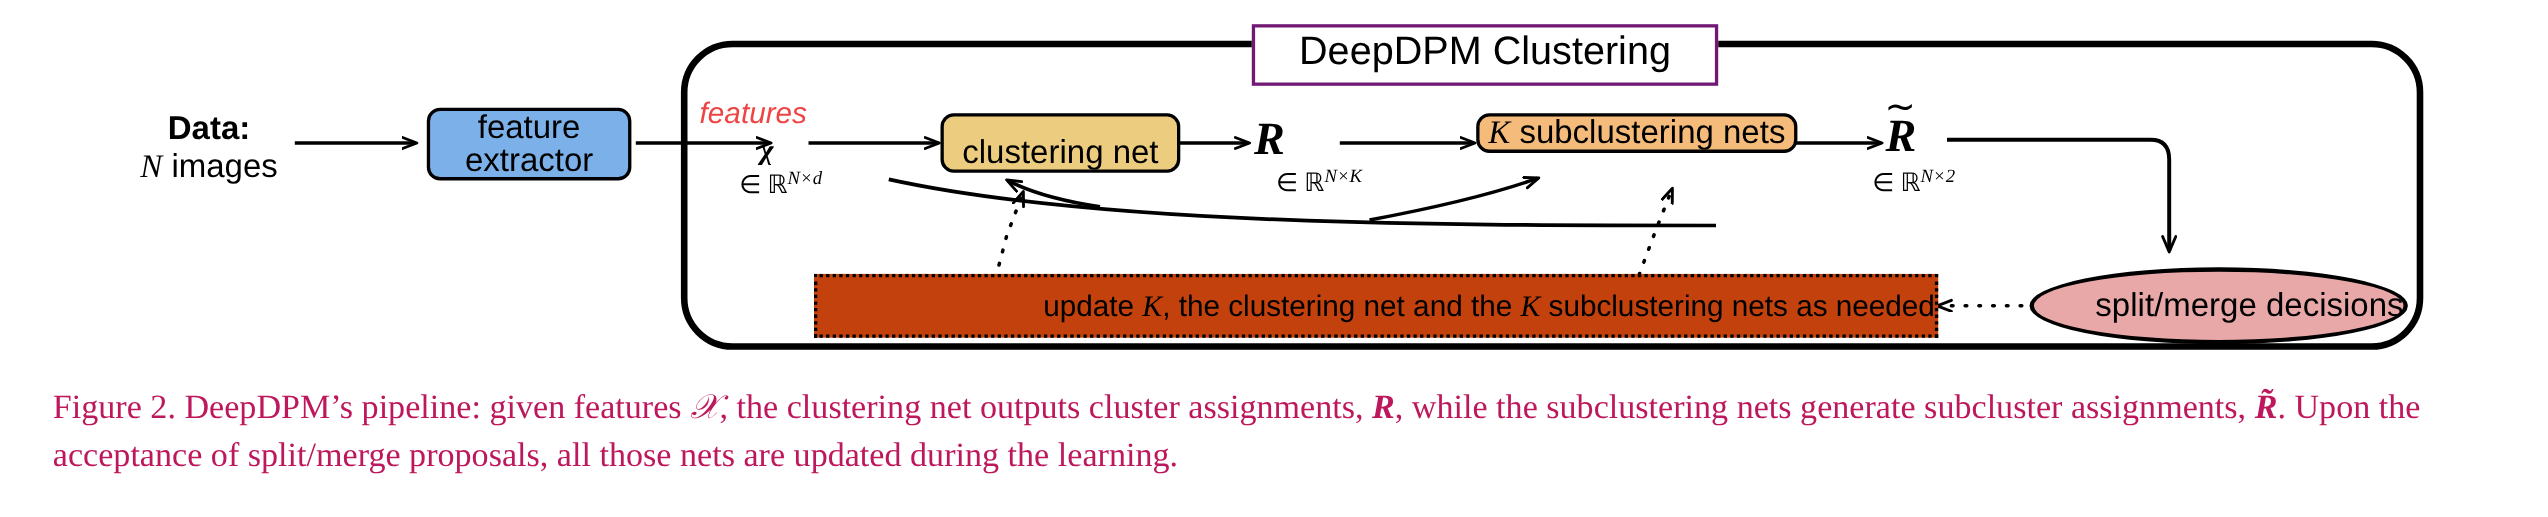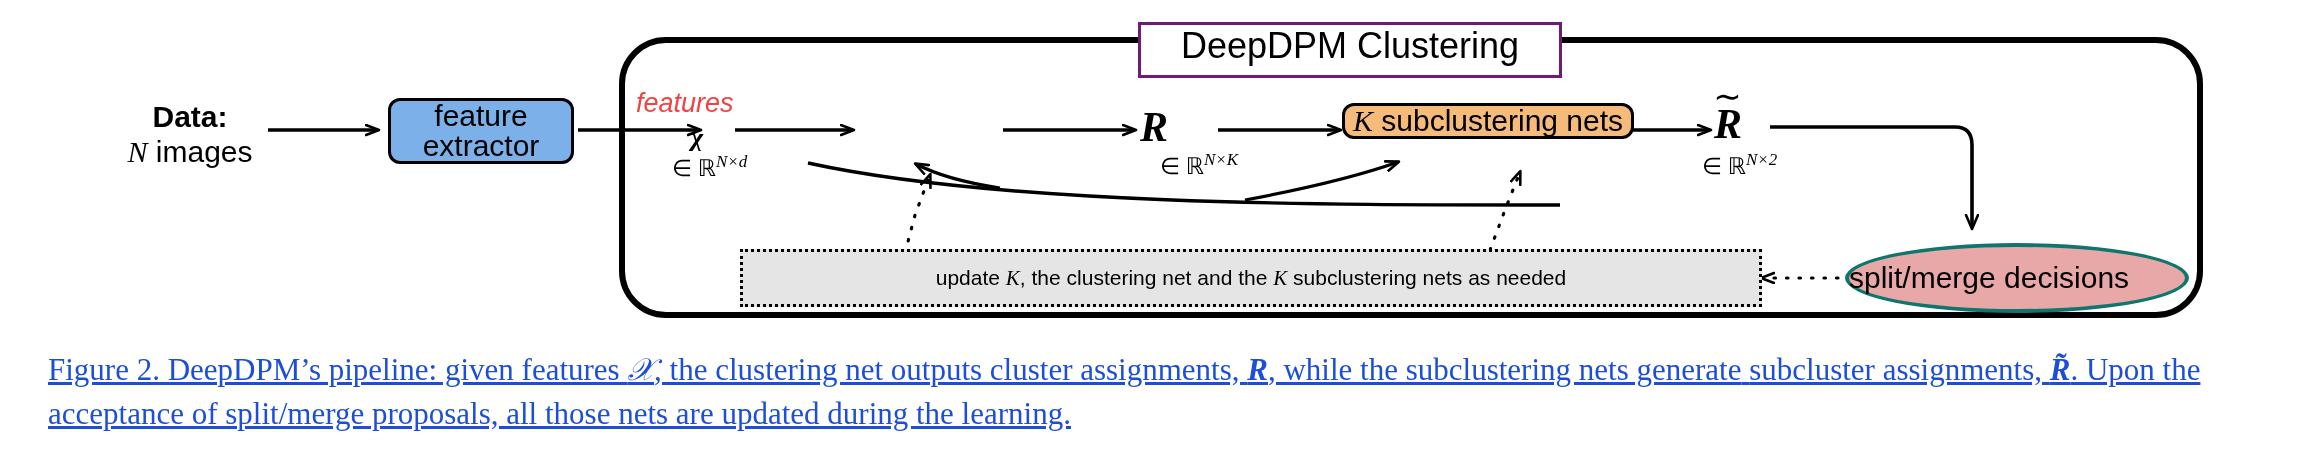--- a/index.html
+++ b/index.html
@@ -15,28 +15,28 @@
   .setline{font-family:"Liberation Serif",serif;font-size:23px;}
   .setline sup{font-size:17px;}
 
   .boxlabel{font-size:30px;line-height:1.0;}
   .nodebox{position:absolute;display:flex;align-items:flex-end;justify-content:center;
            border:3px solid #000;border-radius:12px;box-sizing:border-box;text-align:center;}
 
   .title-box{position:absolute;border:3px solid #701a75;background:#fff;box-sizing:border-box;
              display:flex;align-items:flex-start;justify-content:center;font-size:36px;}
 
-  .dotted-box{position:absolute;border:3px dotted #000;box-sizing:border-box;background:#e5e5e5;
-              display:flex;align-items:center;justify-content:center;font-size:21px;}
+  .dotted-box{position:absolute;border:3px dotted #000;box-sizing:border-box;background:#c2410c;
+              display:flex;align-items:center;justify-content:flex-end;font-size:27px;}
 
-  .ellipse{position:absolute;border:4px solid #0f766e;border-radius:50%;background:#e8a8a8;
-           display:flex;align-items:center;justify-content:flex-start;font-size:30px;box-sizing:border-box;}
+  .ellipse{position:absolute;border:4px solid #000000;border-radius:50%;background:#e8a8a8;
+           display:flex;align-items:center;justify-content:flex-end;font-size:30px;box-sizing:border-box;}
 
   .caption{position:absolute;left:48px;top:348px;width:2230px;
-           font-family:"Liberation Serif",serif;font-size:31px;line-height:1.42;color:#1d4ed8;text-decoration:underline;}
+           font-family:"Liberation Serif",serif;font-size:31px;line-height:1.42;color:#be185d;}
   .caption .mi{font-style:italic;}
   .caption b{font-weight:bold;font-style:italic;}
 
   .data-lab{position:absolute;text-align:center;font-size:30px;line-height:1.15;}
   .data-lab .b{font-weight:bold;}
 
   .tilde-wrap{position:relative;display:inline-block;}
   .tilde-wrap .tld{position:absolute;left:50%;transform:translateX(-52%);top:-24px;font-size:34px;}
 </style>
 </head>
@@ -105,20 +105,23 @@
   </div>
   <div class="lbl setline" style="left:672px;top:152px;">
     <span>∈ ℝ</span><sup class="mi">N×d</sup>
   </div>
 
   <div class="title-box" style="left:1138px;top:22px;width:424px;height:56px;">
     <span>DeepDPM Clustering</span>
   </div>
 
 
+  <div class="nodebox boxlabel" style="left:855px;top:103px;width:218px;height:54px;background:#eccd7f;">
+    <span>clustering net</span>
+  </div>
 
   <div class="lbl" style="left:1140px;top:103px;">
     <span class="bigbold-math">R</span>
   </div>
   <div class="lbl setline" style="left:1128px;top:150px;margin-left:32px;">
     <span>∈ ℝ</span><sup class="mi">N×K</sup>
   </div>
 
   <div class="nodebox boxlabel" style="left:1342px;top:103px;width:292px;height:36px;background:#f5bb7a;">
     <span><span class="mi">K</span><span> subclustering nets</span></span>

